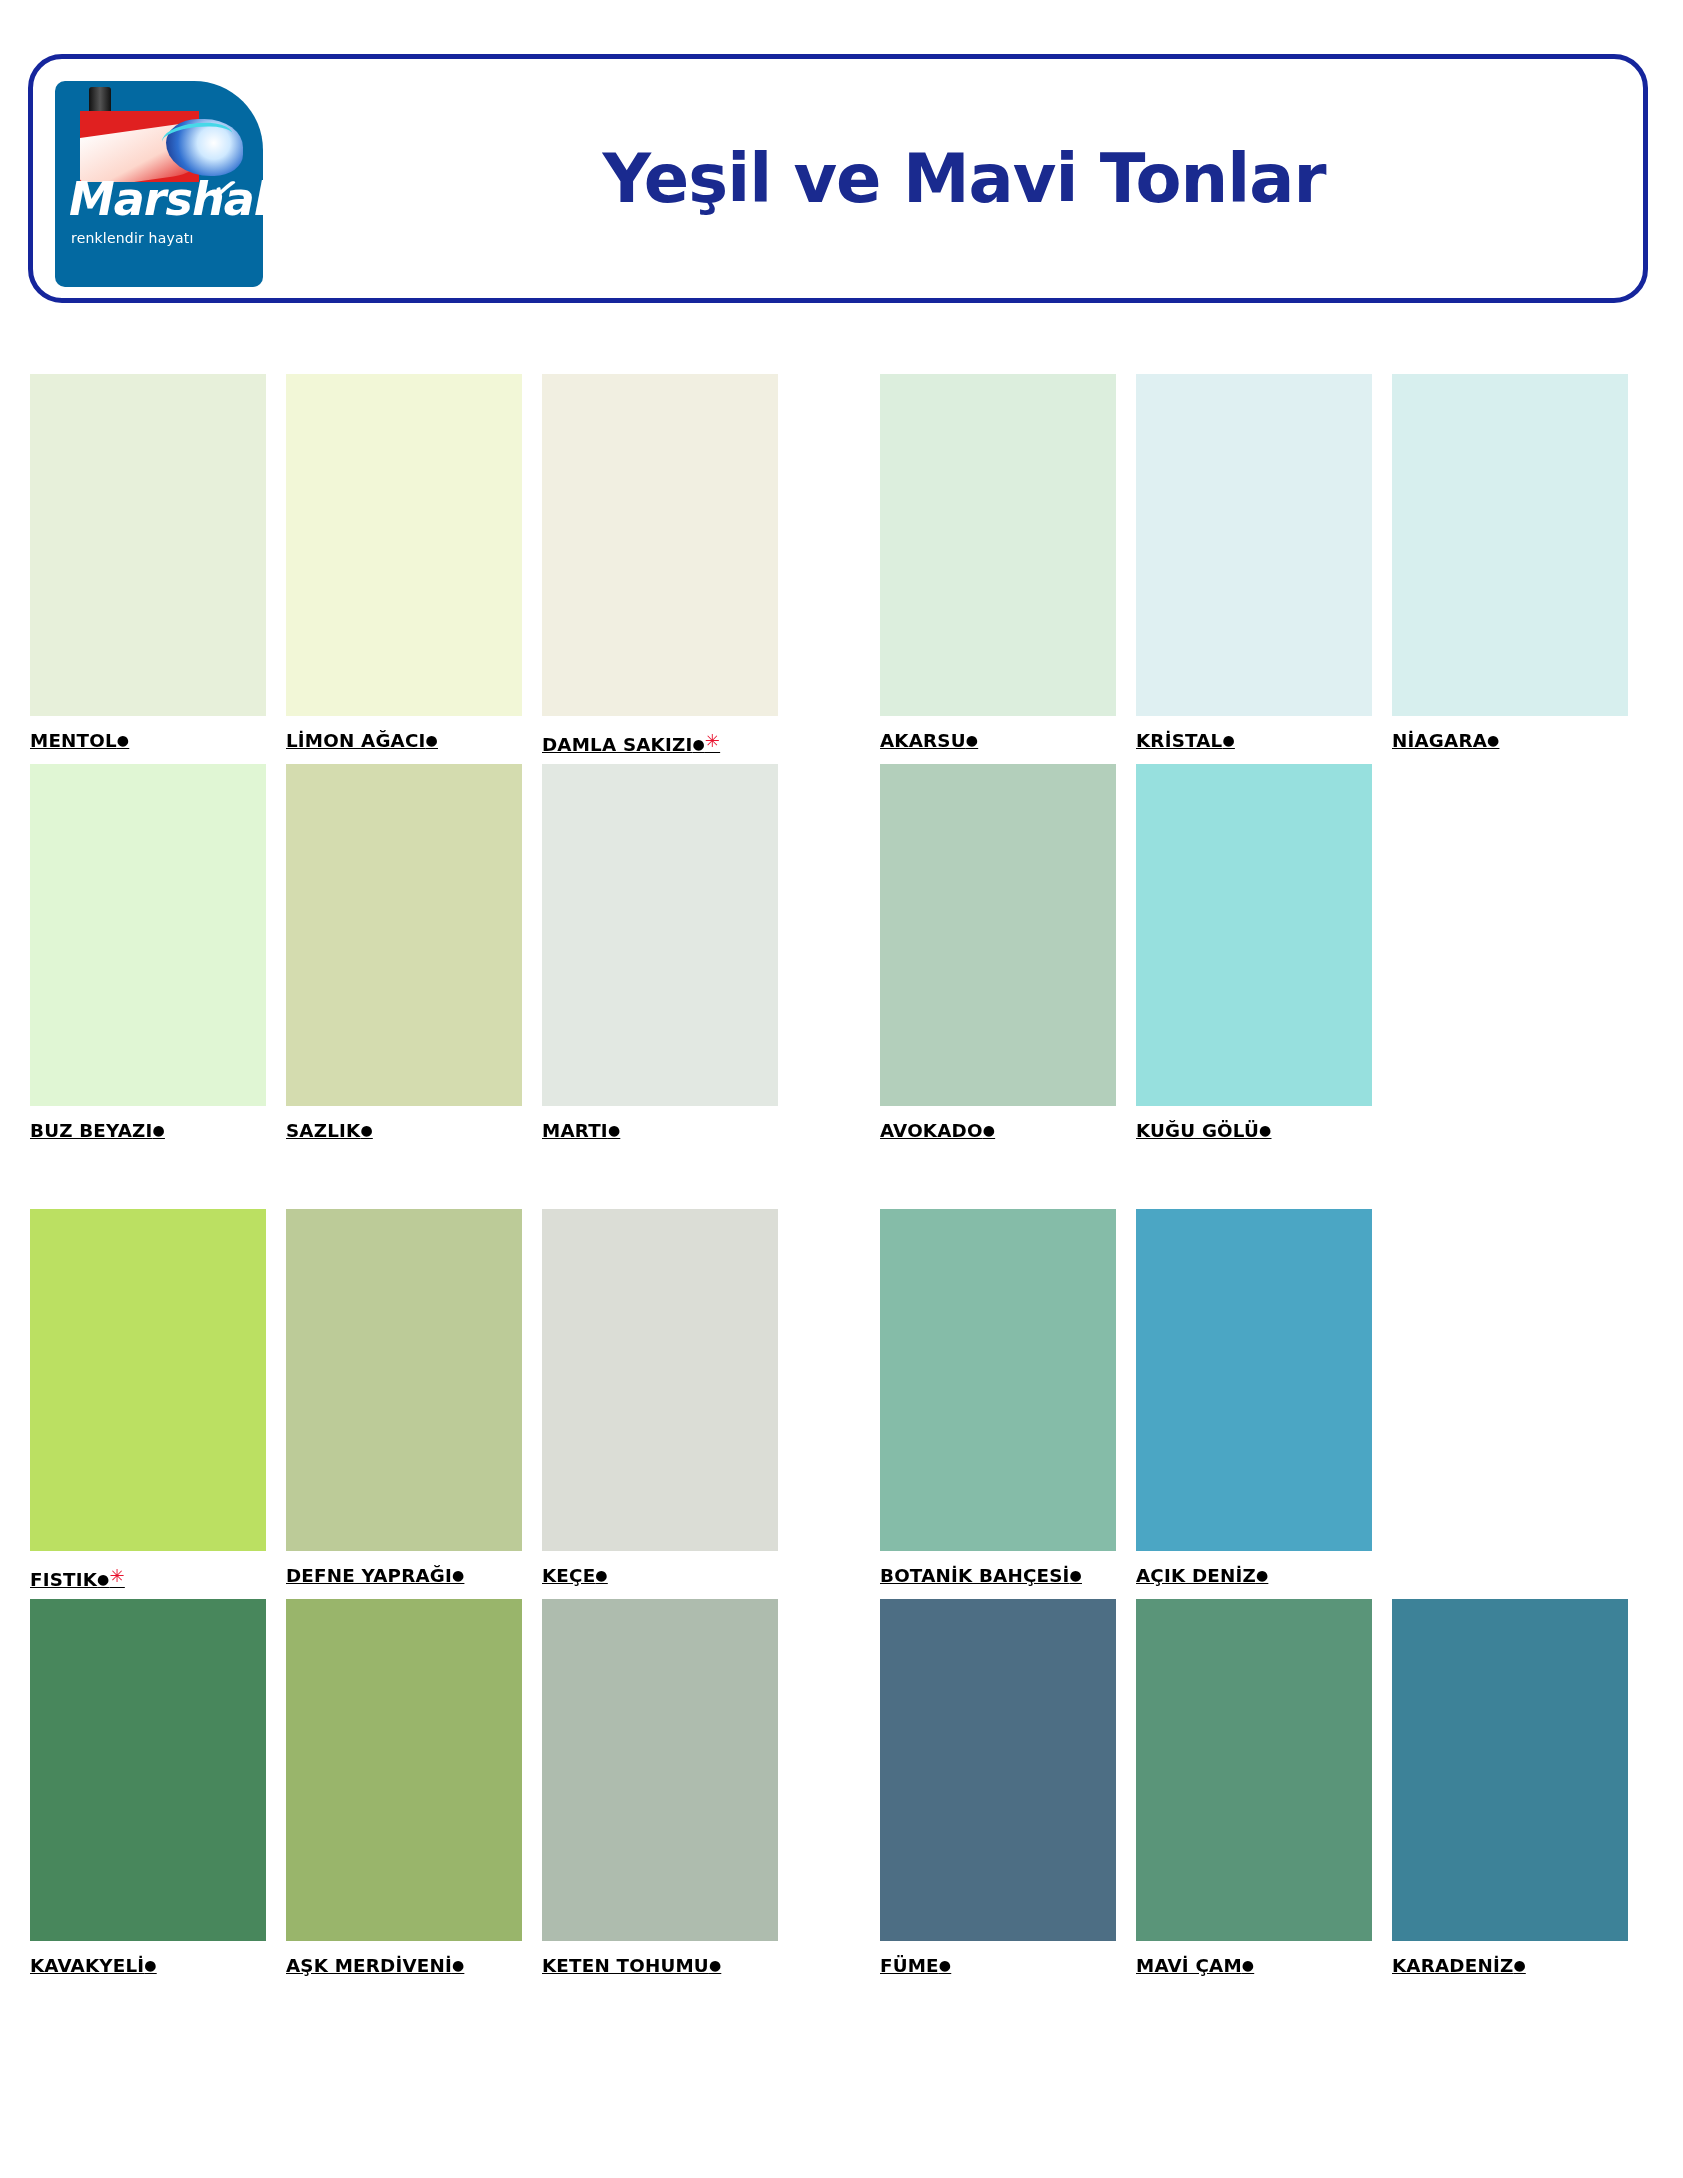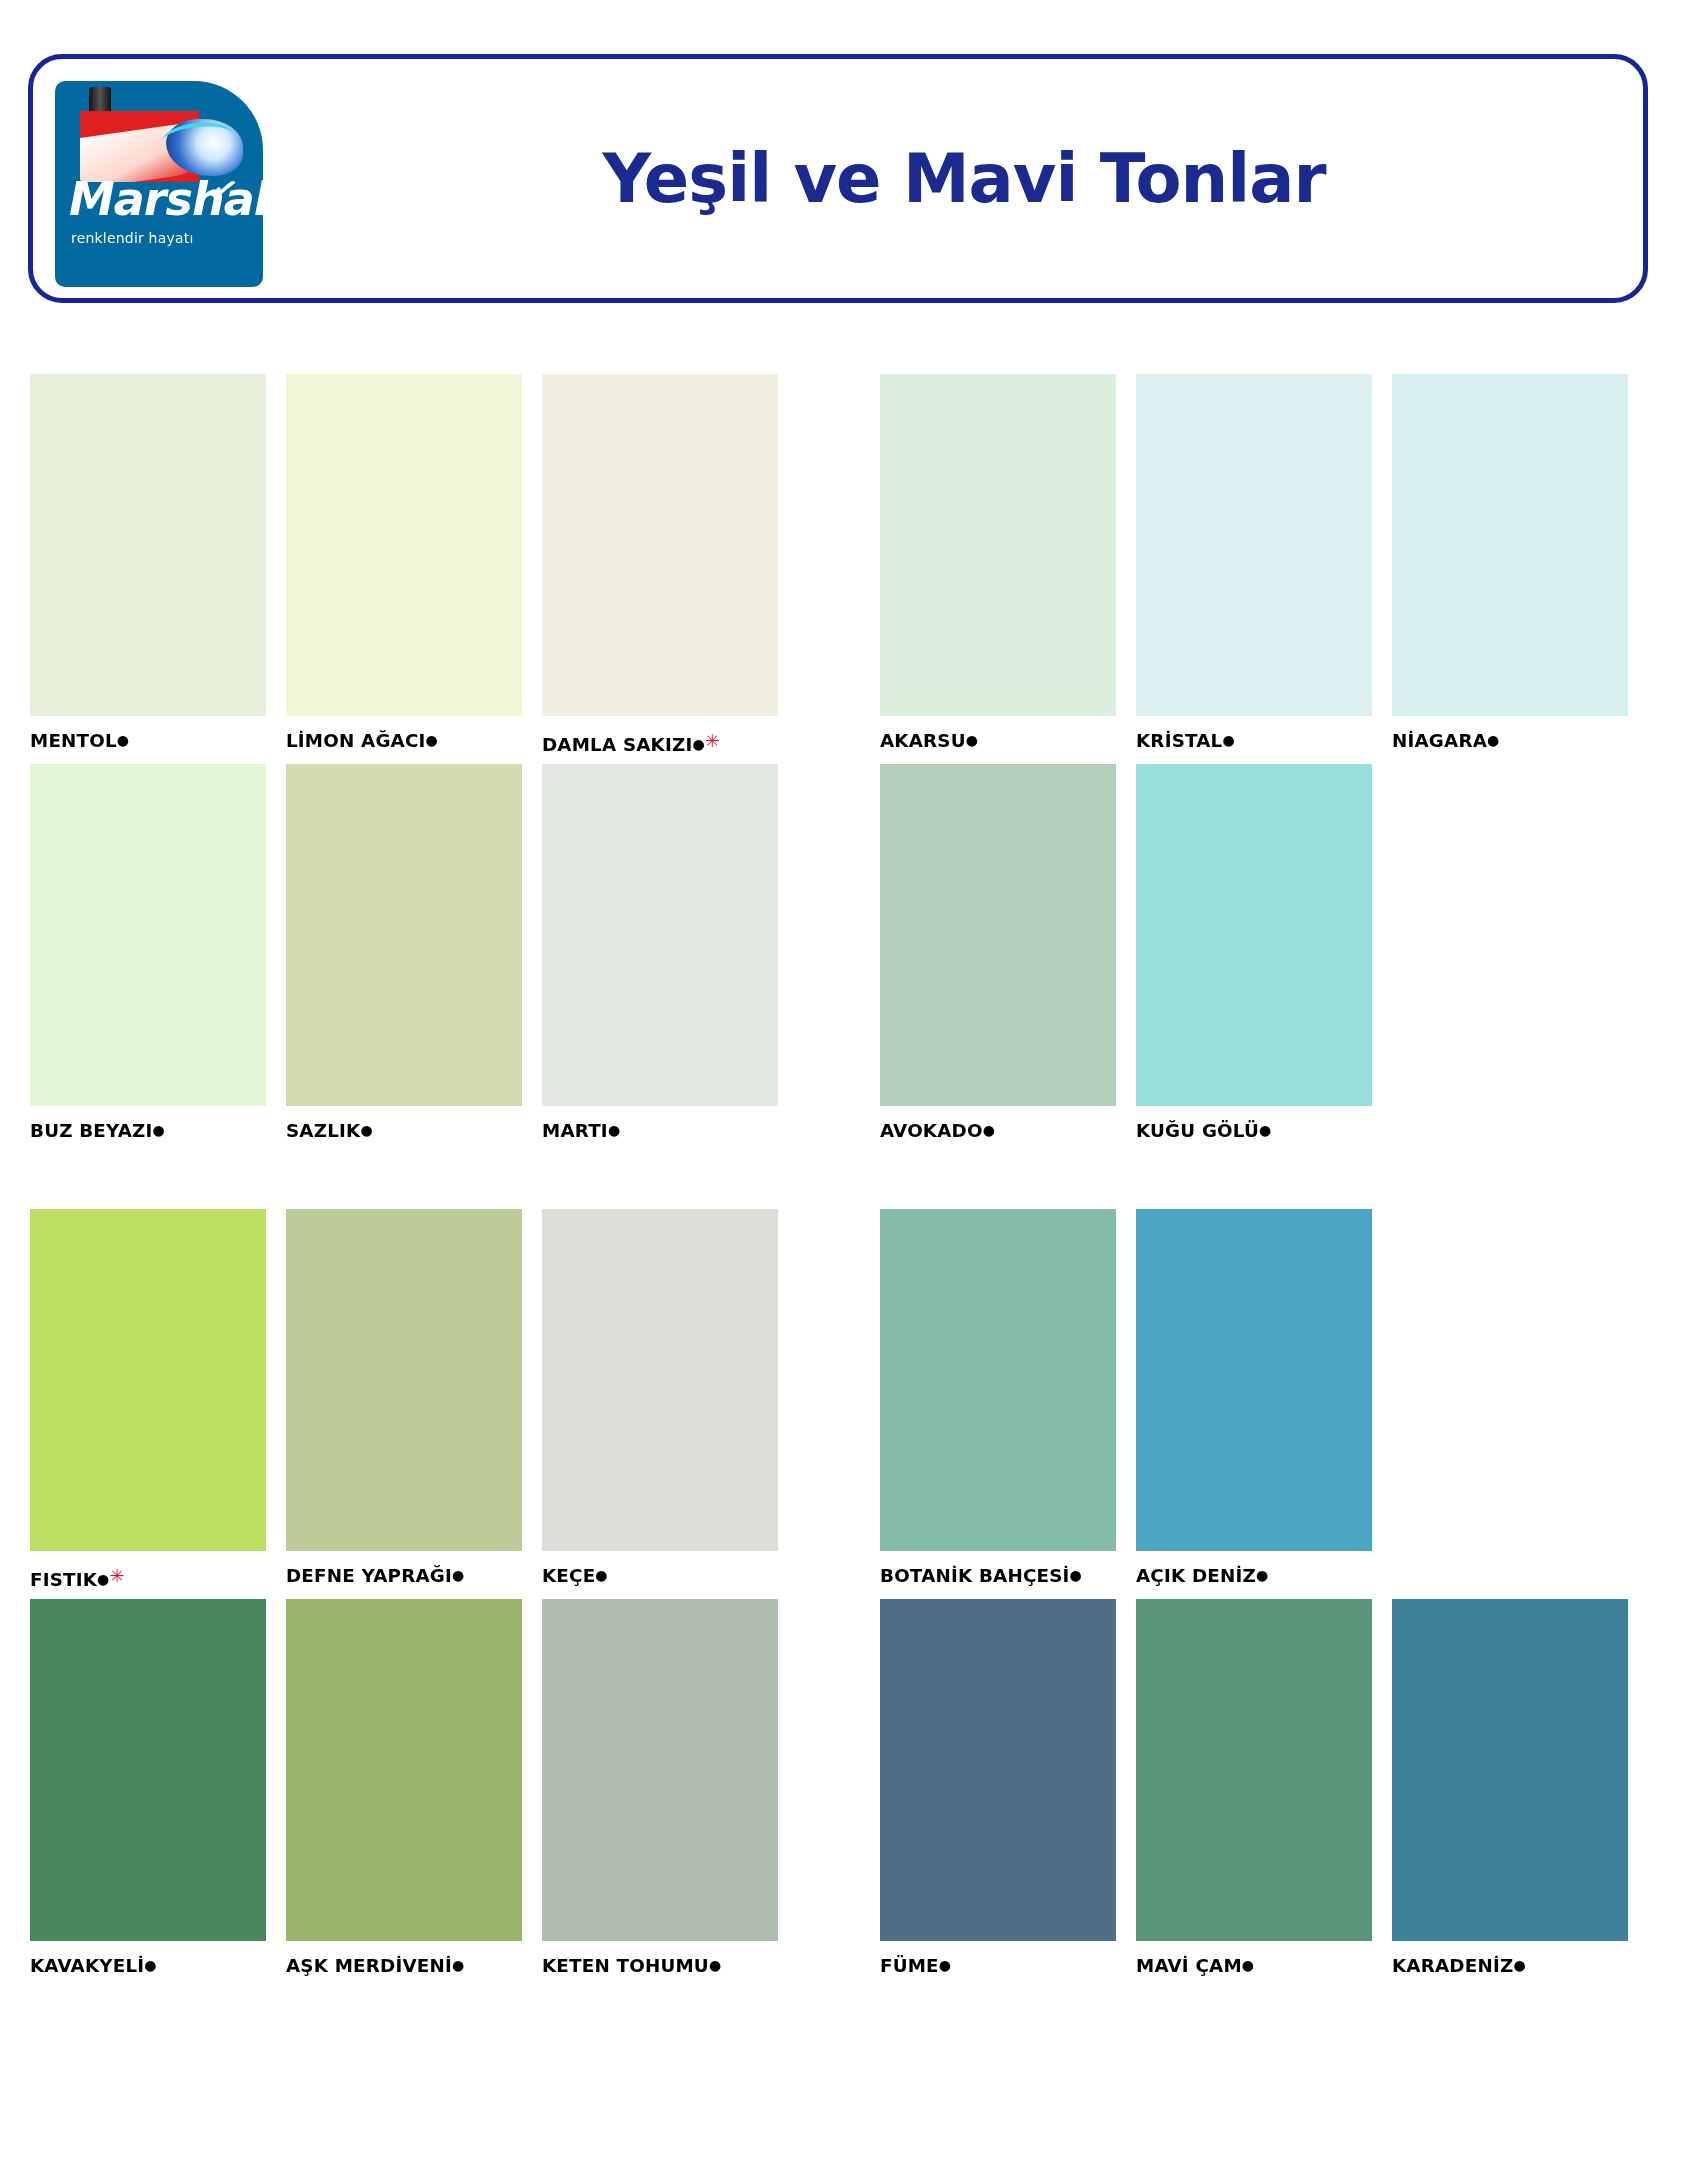--- a/index.html
+++ b/index.html
@@ -138,21 +138,21 @@
     white-space: nowrap;
   }
 
   
   .grid {
     position: absolute;
     left: 0;
     top: 374px;
     width: 1683px;
   }
-  .block { position: relative; }
+  .block { position: relative; text-decoration: underline; }
   .block.gap { margin-top: 59px; }
   .row {
     position: relative;
     display: flex;
     width: 1683px;
     margin-bottom: 4px;
   }
   .col-left { display: flex; margin-left: 30px; }
   .spacer { width: 69px; flex: none; }
   .col-right { display: flex; padding-left: 13px; }

